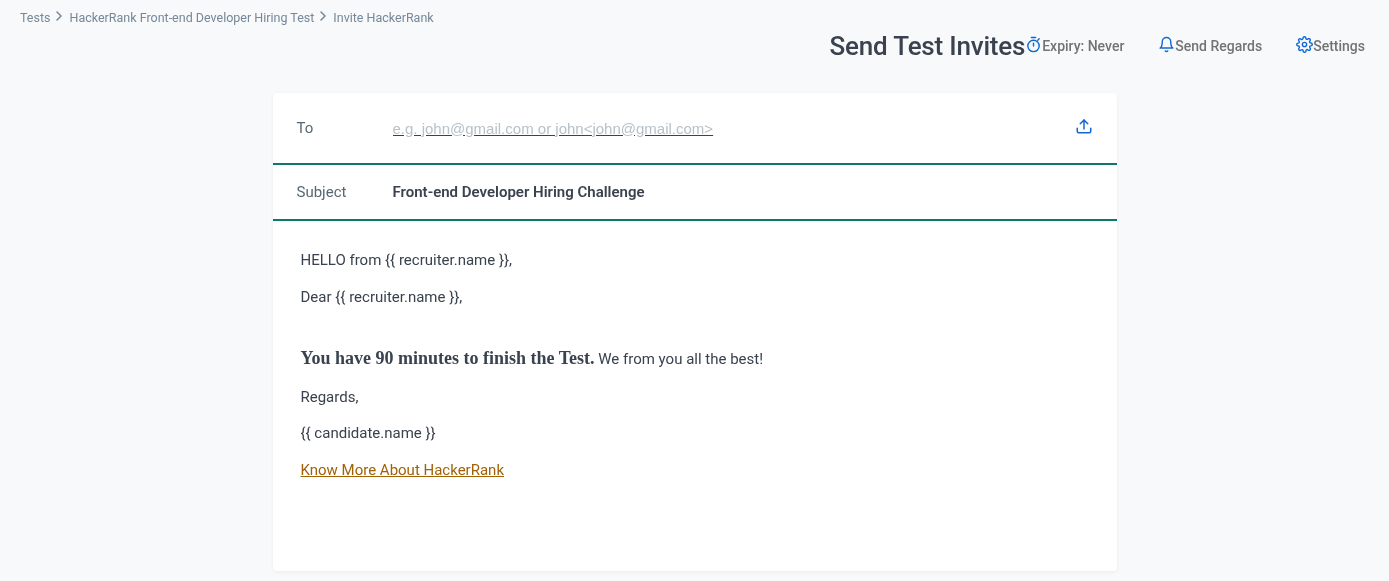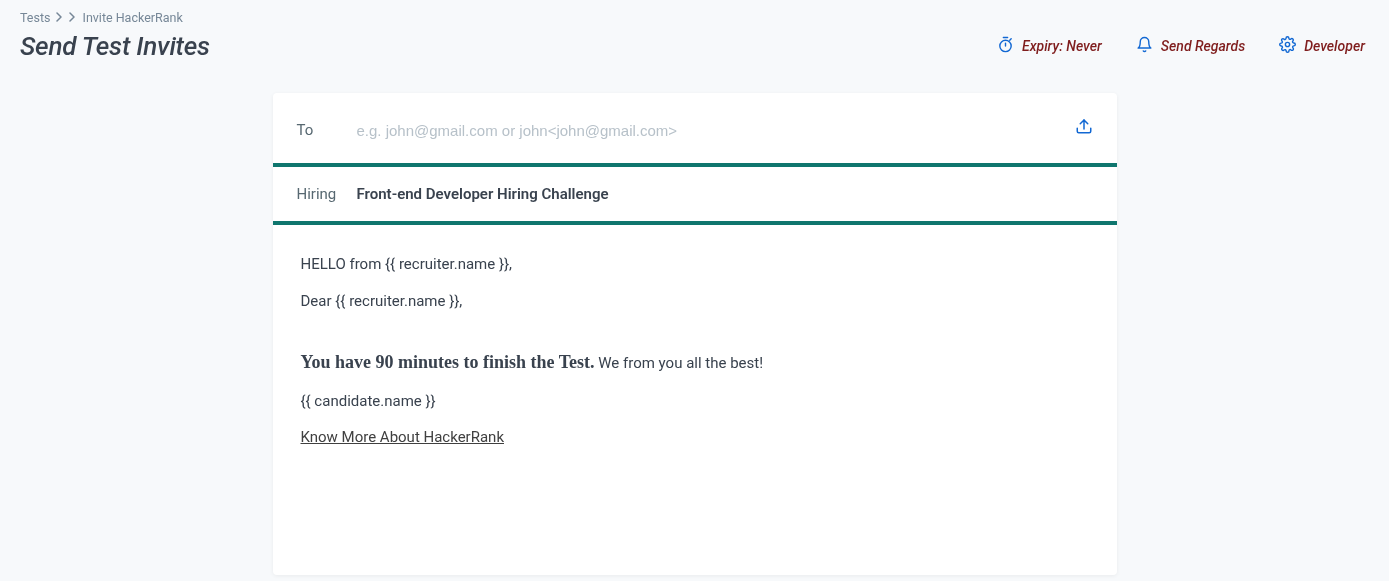--- a/index.html
+++ b/index.html
@@ -13,91 +13,91 @@
       color: #39424e;
       width: 1389px;
       height: 581px;
       overflow: hidden;
     }
     .page-header {
       padding: 10px 20px 0 20px;
     }
     .breadcrumb {
       display: flex;
-      align-items: flex-end;
+      align-items: flex-start;
       gap: 6px;
       font-size: 12.5px;
       color: #768797;
       margin-bottom: 6px;
     }
     .breadcrumb .crumb {
       color: #768797;
       cursor: pointer;
     }
     .breadcrumb .chev {
       color: #768797;
       font-size: 12px;
     }
     .title-row {
       display: flex;
-      justify-content: space-between;
-      align-items: center;
-      font-style: italic;
+      justify-content: flex-end;
+      align-items: center;
     }
     .page-title {
       font-size: 26px;
       font-weight: 500;
       color: #39424e;
       letter-spacing: -0.2px;
     }
     .header-actions {
       display: flex;
       align-items: center;
       gap: 34px;
       padding-right: 4px;
     }
     .header-action {
       display: flex;
       align-items: center;
-      gap: 8px;
-      color: #7f1d1d;
+      color: #737373;
       font-size: 14px;
       font-weight: 500;
       cursor: pointer;
     }
     .header-action svg {
       flex-shrink: 0;
     }
     .compose-card {
       background: #fff;
       width: 844px;
       margin: 32px auto 0 auto;
       border-radius: 4px;
       box-shadow: 0 1px 4px rgba(0,0,0,0.06);
       position: relative;
     }
     .row {
       display: flex;
-      align-items: flex-end;
+      align-items: center;
       padding: 24px 24px 24px 24px;
-      border-bottom: 4px solid #0f766e;
+      border-bottom: 2px solid #0f766e;
+      gap: 36px;
     }
     .row-label {
       font-size: 15px;
       color: #576871;
       width: 60px;
       flex-shrink: 0;
     }
     .to-input {
       flex: 1;
       border: none;
       outline: none;
       font-size: 15px;
       color: #39424e;
       background: transparent;
+      text-decoration: underline;
     }
     .to-input::placeholder {
       color: #b7c1c9;
     }
     .upload-btn {
       color: #1268d3;
       cursor: pointer;
       display: flex;
       align-items: center;
       flex-shrink: 0;
@@ -130,21 +130,21 @@
       font-family: "Comic Sans MS", "Chalkboard", "Segoe Script", cursive;
     }
     .body-content .bold-line {
       font-weight: 700;
       font-size: 18px;
       font-family: "Comic Sans MS", "Chalkboard", "Segoe Script", cursive;
       display: inline;
       margin-top: 42px;
     }
     .body-content a.know-more {
-      color: #404040;
+      color: #a16207;
       text-decoration: underline;
       cursor: pointer;
     }
     .insert-btn {
       display: inline-flex;
       align-items: center;
       justify-content: center;
       width: 36px;
       height: 30px;
       border: 2px solid #1268d3;
@@ -175,20 +175,21 @@
 <body>
 
 <div class="page-header">
   <nav class="breadcrumb">
     <span class="crumb">Tests</span>
     <span class="chev">
       <svg width="7" height="10" viewBox="0 0 7 10" fill="none">
           <path d="M1 1l4 4-4 4" stroke="#768797" stroke-width="1.5" stroke-linecap="round" stroke-linejoin="round"></path>
         </svg>
     </span>
+    <span class="crumb">HackerRank Front-end Developer Hiring Test</span>
     <span class="chev">
       <svg width="7" height="10" viewBox="0 0 7 10" fill="none">
           <path d="M1 1l4 4-4 4" stroke="#768797" stroke-width="1.5" stroke-linecap="round" stroke-linejoin="round"></path>
         </svg>
     </span>
     <span class="crumb">Invite HackerRank</span>
   </nav>
 
   <div class="title-row">
     <h1 class="page-title">Send Test Invites</h1>
@@ -213,21 +214,21 @@
         </span>
         <span>Send Regards</span>
       </div>
       <div class="header-action">
         <span>
           <svg width="17" height="17" viewBox="0 0 24 24" fill="none" stroke="#1268d3" stroke-width="2" stroke-linecap="round" stroke-linejoin="round">
               <circle cx="12" cy="12" r="3"></circle>
               <path d="M19.4 15a1.65 1.65 0 0 0 .33 1.82l.06.06a2 2 0 1 1-2.83 2.83l-.06-.06a1.65 1.65 0 0 0-1.82-.33 1.65 1.65 0 0 0-1 1.51V21a2 2 0 0 1-4 0v-.09a1.65 1.65 0 0 0-1-1.51 1.65 1.65 0 0 0-1.82.33l-.06.06a2 2 0 1 1-2.83-2.83l.06-.06a1.65 1.65 0 0 0 .33-1.82 1.65 1.65 0 0 0-1.51-1H3a2 2 0 0 1 0-4h.09a1.65 1.65 0 0 0 1.51-1 1.65 1.65 0 0 0-.33-1.82l-.06-.06a2 2 0 1 1 2.83-2.83l.06.06a1.65 1.65 0 0 0 1.82.33h0a1.65 1.65 0 0 0 1-1.51V3a2 2 0 0 1 4 0v.09a1.65 1.65 0 0 0 1 1.51 1.65 1.65 0 0 0 1.82-.33l.06-.06a2 2 0 1 1 2.83 2.83l-.06.06a1.65 1.65 0 0 0-.33 1.82v0a1.65 1.65 0 0 0 1.51 1H21a2 2 0 0 1 0 4h-.09a1.65 1.65 0 0 0-1.51 1z"></path>
             </svg>
         </span>
-        <span>Developer</span>
+        <span>Settings</span>
       </div>
     </div>
   </div>
 </div>
 
 <div class="compose-card">
   <div class="row">
     <span class="row-label">To</span>
     <input class="to-input" type="text" placeholder="e.g. john@gmail.com or john&lt;john@gmail.com&gt;" style="">
     <span class="upload-btn">
@@ -235,30 +236,31 @@
         <svg width="18" height="18" viewBox="0 0 24 24" fill="none" stroke="#1268d3" stroke-width="2" stroke-linecap="round" stroke-linejoin="round">
             <path d="M21 15v4a2 2 0 0 1-2 2H5a2 2 0 0 1-2-2v-4"></path>
             <polyline points="7 9 12 4 17 9"></polyline>
             <line x1="12" y1="4" x2="12" y2="16"></line>
           </svg>
       </span>
     </span>
   </div>
 
   <div class="row subject-row">
-    <span class="row-label">Hiring</span>
+    <span class="row-label">Subject</span>
     <span class="subject-text">Front-end Developer Hiring Challenge</span>
   </div>
 
   <div class="body-area">
     <div class="body-content">
       <p>HELLO from {{ recruiter.name }},</p>
       <p>Dear {{ recruiter.name }},</p>
       <br>
       <p>
         <span class="bold-line">You have 90 minutes to finish the Test.</span><span> We from you all the best!</span>
       </p>
+      <p>Regards,</p>
       <p>{{ candidate.name }}</p>
       <p><a class="know-more">Know More About HackerRank</a></p>
       <br><br><br>
     </div>
   </div>
 </div>
 
 </body></html>

